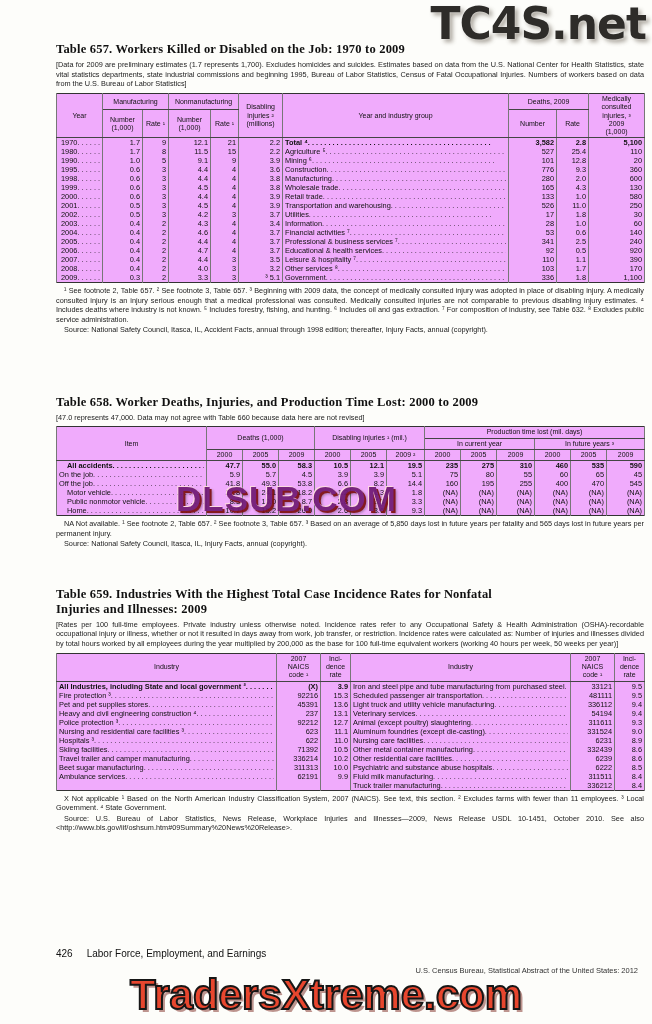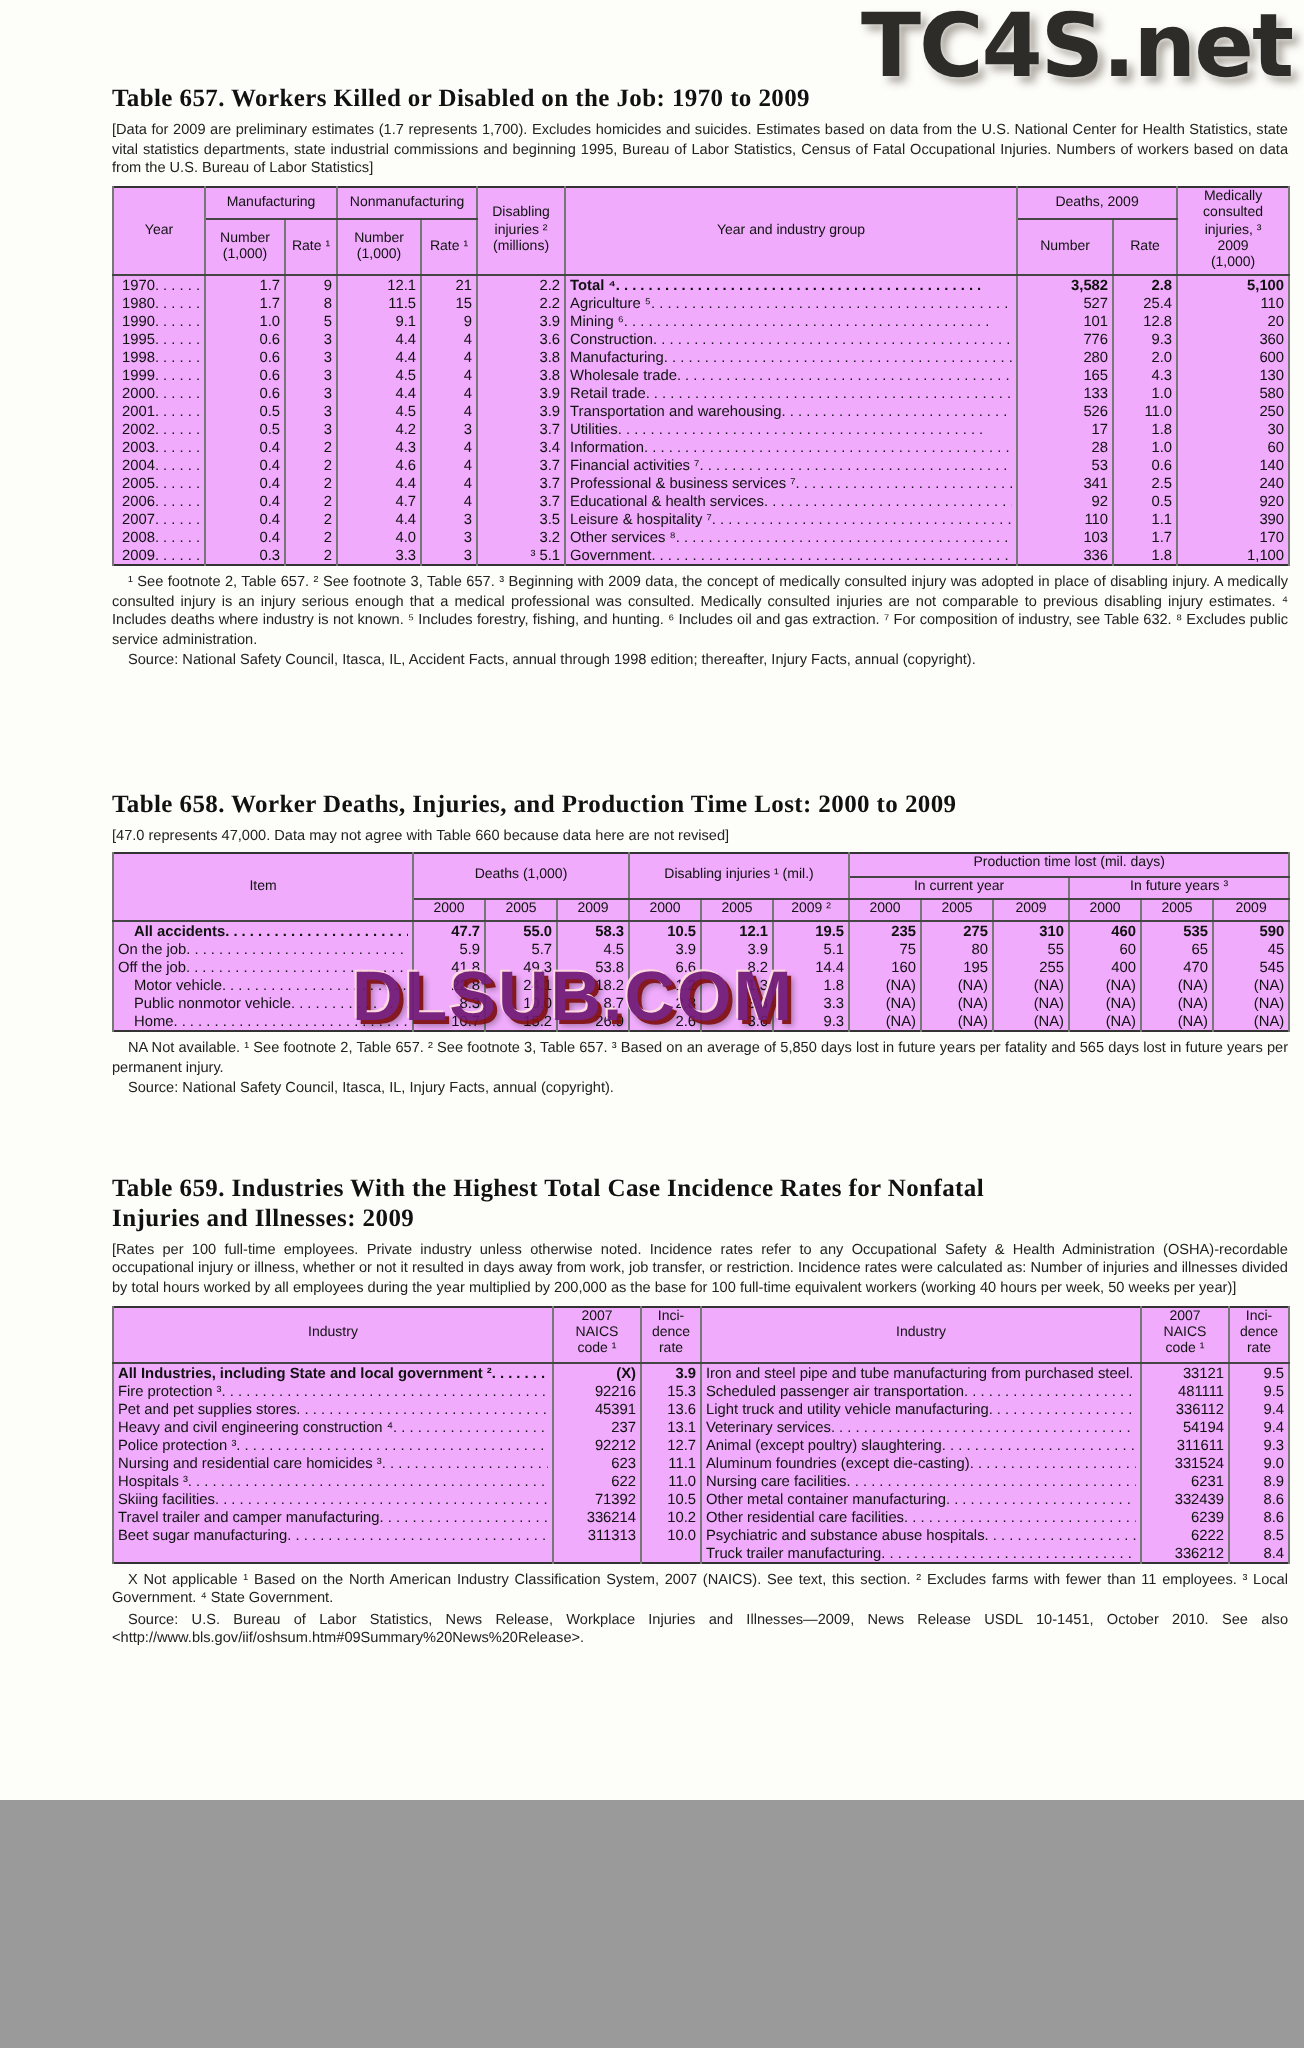--- a/index.html
+++ b/index.html
@@ -1,17 +1,17 @@
 <!DOCTYPE html>
 <html><head>
 <meta charset="utf-8">
 <style>
   *{margin:0;padding:0;box-sizing:border-box}
   html,body{background:#9a9a9a}
-  .page{position:relative;width:652px;height:900px;margin:0 auto;background:#fdfdfa;
+  .page{position:relative;width:652px;height:1024px;margin:0 auto;background:#fdfdfa;
         font-family:"Liberation Sans","DejaVu Sans",sans-serif;color:#111;overflow:hidden}
   .content{position:absolute;left:56px;top:42px;width:588px}
 
   .tbl-title{font-family:"Liberation Serif","DejaVu Serif",serif;font-size:12.5px;font-weight:bold;
              margin-bottom:3px;letter-spacing:.2px}
   .sec659 .tbl-title{max-width:445px}
   .tbl-note{font-size:7.3px;line-height:1.33;margin-bottom:4px;text-align:justify;color:#222}
 
   table.dt{width:100%;border-collapse:collapse;table-layout:fixed;border:1px solid #333;background:#f0abfc}
   .dt th{font-weight:normal;font-size:7px;line-height:1.18;text-align:center;vertical-align:middle;
@@ -745,21 +745,21 @@
                   <span class="lbl">Animal (except poultry) slaughtering</span>
                   <span class="dots"></span>
                 </div>
               </td>
               <td class="num naics">311611</td>
               <td class="num rate">9.3</td>
             </tr>
             <tr>
               <td class="lbl-cell">
                 <div class="leader">
-                  <span class="lbl">Nursing and residential care homicides ³</span>
+                  <span class="lbl">Nursing and residential care facilities ³</span>
                   <span class="dots"></span>
                 </div>
               </td>
               <td class="num naics">623</td>
               <td class="num rate">11.1</td>
               <td class="lbl-cell">
                 <div class="leader">
                   <span class="lbl">Aluminum foundries (except die-casting)</span>
                   <span class="dots"></span>
                 </div>
@@ -831,20 +831,38 @@
               <td class="num naics">311313</td>
               <td class="num rate">10.0</td>
               <td class="lbl-cell">
                 <div class="leader">
                   <span class="lbl">Psychiatric and substance abuse hospitals</span>
                   <span class="dots"></span>
                 </div>
               </td>
               <td class="num naics">6222</td>
               <td class="num rate">8.5</td>
+            </tr>
+            <tr>
+              <td class="lbl-cell">
+                <div class="leader">
+                  <span class="lbl">Ambulance services</span>
+                  <span class="dots"></span>
+                </div>
+              </td>
+              <td class="num naics">62191</td>
+              <td class="num rate">9.9</td>
+              <td class="lbl-cell">
+                <div class="leader">
+                  <span class="lbl">Fluid milk manufacturing</span>
+                  <span class="dots"></span>
+                </div>
+              </td>
+              <td class="num naics">311511</td>
+              <td class="num rate">8.4</td>
             </tr>
             <tr>
               <td class="lbl-cell"></td>
               <td class="num naics"></td>
               <td class="num rate"></td>
               <td class="lbl-cell">
                 <div class="leader">
                   <span class="lbl">Truck trailer manufacturing</span>
                   <span class="dots"></span>
                 </div>

